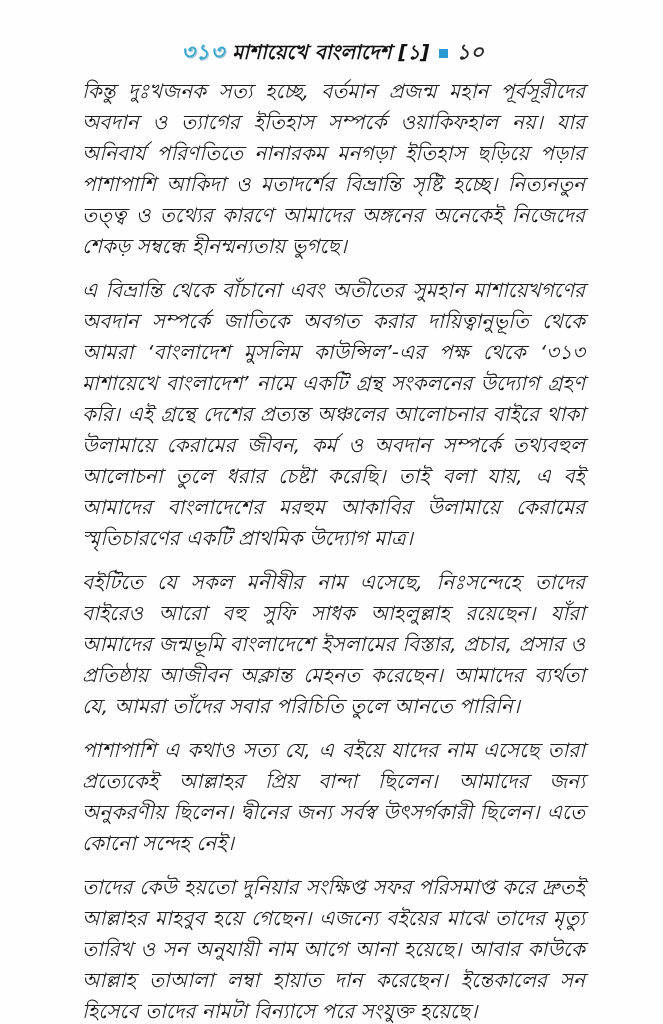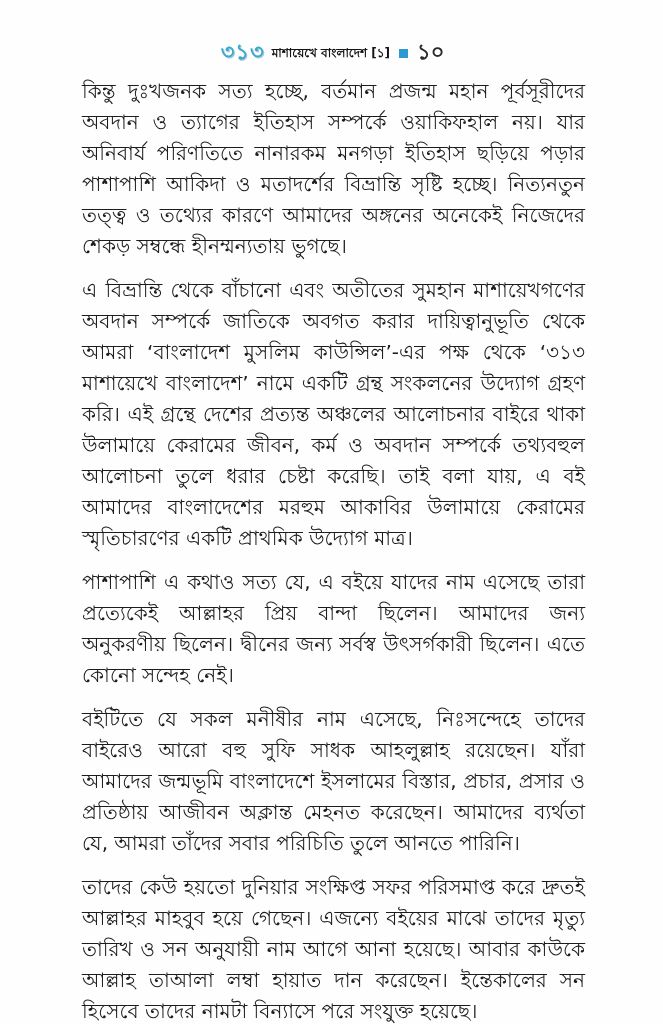--- a/index.html
+++ b/index.html
@@ -10,41 +10,42 @@
   .page {
     position: relative;
     width: 663px;
     height: 1024px;
     margin: 0 auto;
     background: var(--page-bg, #fefefe);
     overflow: hidden;
     font-family: "DejaVu Sans", sans-serif;
     color: var(--ink, #1c1c1c);
     box-sizing: border-box;
+    font-style: italic;
   }
   .header {
     position: absolute;
     top: 36px;
     left: 80px;
     width: 505px;
     display: flex;
     justify-content: center;
     align-items: center;
     gap: 7px;
     white-space: nowrap;
   }
   .ornament {
     color: var(--accent, #3aa7cd);
     font-size: 21px;
     font-weight: bold;
     letter-spacing: 1px;
     text-shadow: 0 0 1px rgba(255,255,255,0.9), 1px 1px 0 rgba(30,120,160,0.45);
   }
   .title {
-    font-size: 12px;
+    font-size: 20px;
     font-weight: bold;
     color: #121212;
   }
   .sep-square {
     display: inline-block;
     width: 9px;
     height: 9px;
     background: var(--square, #2b9ad3);
     margin: 0 2px;
   }
@@ -77,18 +78,18 @@
   <div class="header">
     <span class="ornament">৩১৩</span>
     <span class="title">মাশায়েখে বাংলাদেশ [১]</span>
     <span class="sep-square"></span>
     <span class="pagenum">১০</span>
   </div>
 
   <div class="bodytext">
     <p>কিন্তু দুঃখজনক সত্য হচ্ছে, বর্তমান প্রজন্ম মহান পূর্বসূরীদের অবদান ও ত্যাগের ইতিহাস সম্পর্কে ওয়াকিফহাল নয়। যার অনিবার্য পরিণতিতে নানারকম মনগড়া ইতিহাস ছড়িয়ে পড়ার পাশাপাশি আকিদা ও মতাদর্শের বিভ্রান্তি সৃষ্টি হচ্ছে। নিত্যনতুন তত্ত্ব ও তথ্যের কারণে আমাদের অঙ্গনের অনেকেই নিজেদের শেকড় সম্বন্ধে হীনম্মন্যতায় ভুগছে।</p>
     <p>এ বিভ্রান্তি থেকে বাঁচানো এবং অতীতের সুমহান মাশায়েখগণের অবদান সম্পর্কে জাতিকে অবগত করার দায়িত্বানুভূতি থেকে আমরা ‘বাংলাদেশ মুসলিম কাউন্সিল’-এর পক্ষ থেকে ‘৩১৩ মাশায়েখে বাংলাদেশ’ নামে একটি গ্রন্থ সংকলনের উদ্যোগ গ্রহণ করি। এই গ্রন্থে দেশের প্রত্যন্ত অঞ্চলের আলোচনার বাইরে থাকা উলামায়ে কেরামের জীবন, কর্ম ও অবদান সম্পর্কে তথ্যবহুল আলোচনা তুলে ধরার চেষ্টা করেছি। তাই বলা যায়, এ বই আমাদের বাংলাদেশের মরহুম আকাবির উলামায়ে কেরামের স্মৃতিচারণের একটি প্রাথমিক উদ্যোগ মাত্র।</p>
+    <p>বইটিতে যে সকল মনীষীর নাম এসেছে, নিঃসন্দেহে তাদের বাইরেও আরো বহু সুফি সাধক আহলুল্লাহ রয়েছেন। যাঁরা আমাদের জন্মভূমি বাংলাদেশে ইসলামের বিস্তার, প্রচার, প্রসার ও প্রতিষ্ঠায় আজীবন অক্লান্ত মেহনত করেছেন। আমাদের ব্যর্থতা যে, আমরা তাঁদের সবার পরিচিতি তুলে আনতে পারিনি।</p>
     <p>পাশাপাশি এ কথাও সত্য যে, এ বইয়ে যাদের নাম এসেছে তারা প্রত্যেকেই আল্লাহর প্রিয় বান্দা ছিলেন। আমাদের জন্য অনুকরণীয় ছিলেন। দ্বীনের জন্য সর্বস্ব উৎসর্গকারী ছিলেন। এতে কোনো সন্দেহ নেই।</p>
-    <p>বইটিতে যে সকল মনীষীর নাম এসেছে, নিঃসন্দেহে তাদের বাইরেও আরো বহু সুফি সাধক আহলুল্লাহ রয়েছেন। যাঁরা আমাদের জন্মভূমি বাংলাদেশে ইসলামের বিস্তার, প্রচার, প্রসার ও প্রতিষ্ঠায় আজীবন অক্লান্ত মেহনত করেছেন। আমাদের ব্যর্থতা যে, আমরা তাঁদের সবার পরিচিতি তুলে আনতে পারিনি।</p>
     <p>তাদের কেউ হয়তো দুনিয়ার সংক্ষিপ্ত সফর পরিসমাপ্ত করে দ্রুতই আল্লাহর মাহবুব হয়ে গেছেন। এজন্যে বইয়ের মাঝে তাদের মৃত্যু তারিখ ও সন অনুযায়ী নাম আগে আনা হয়েছে। আবার কাউকে আল্লাহ তাআলা লম্বা হায়াত দান করেছেন। ইন্তেকালের সন হিসেবে তাদের নামটা বিন্যাসে পরে সংযুক্ত হয়েছে।</p>
   </div>
 
 </div>
 
 </body></html>

